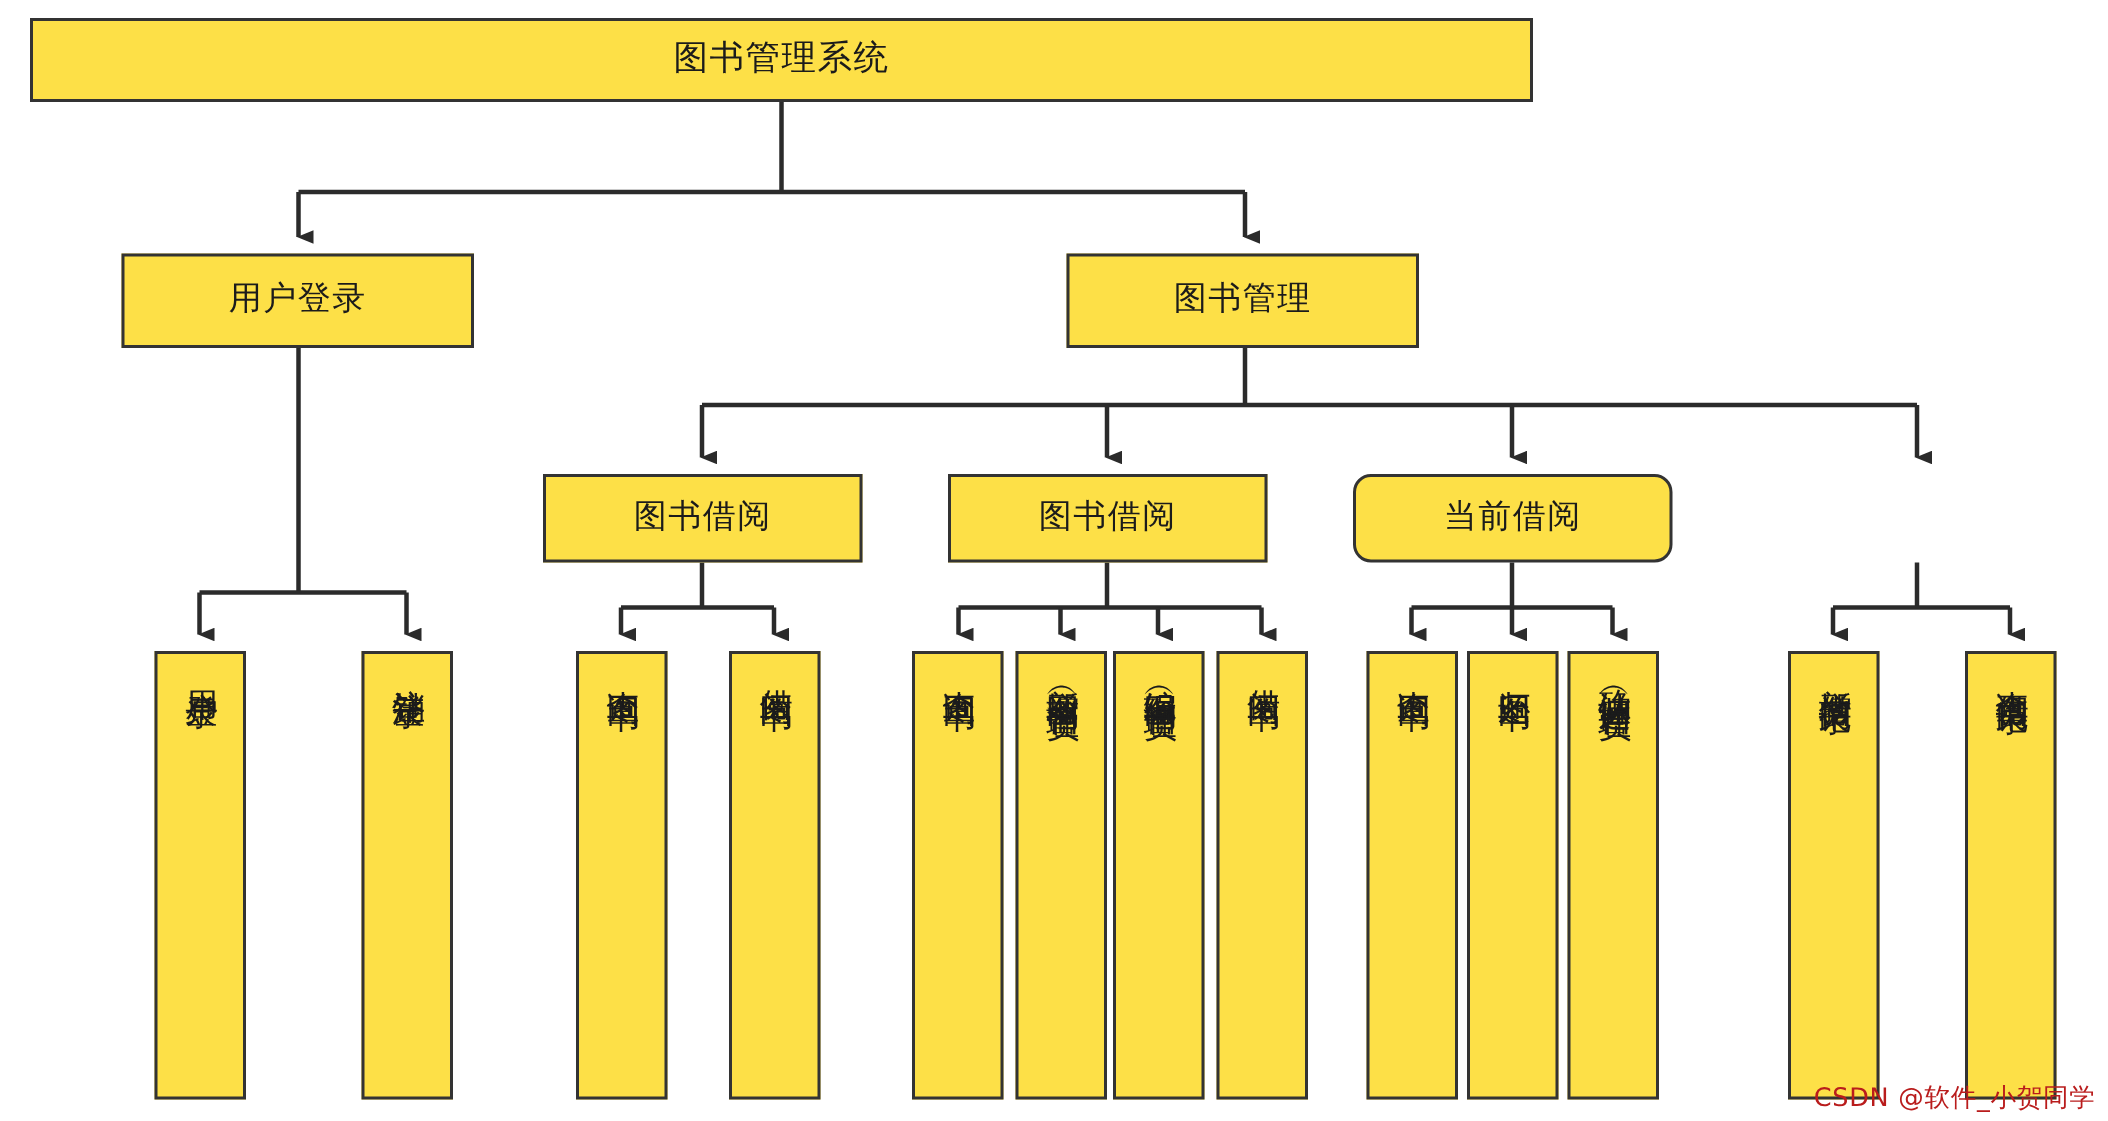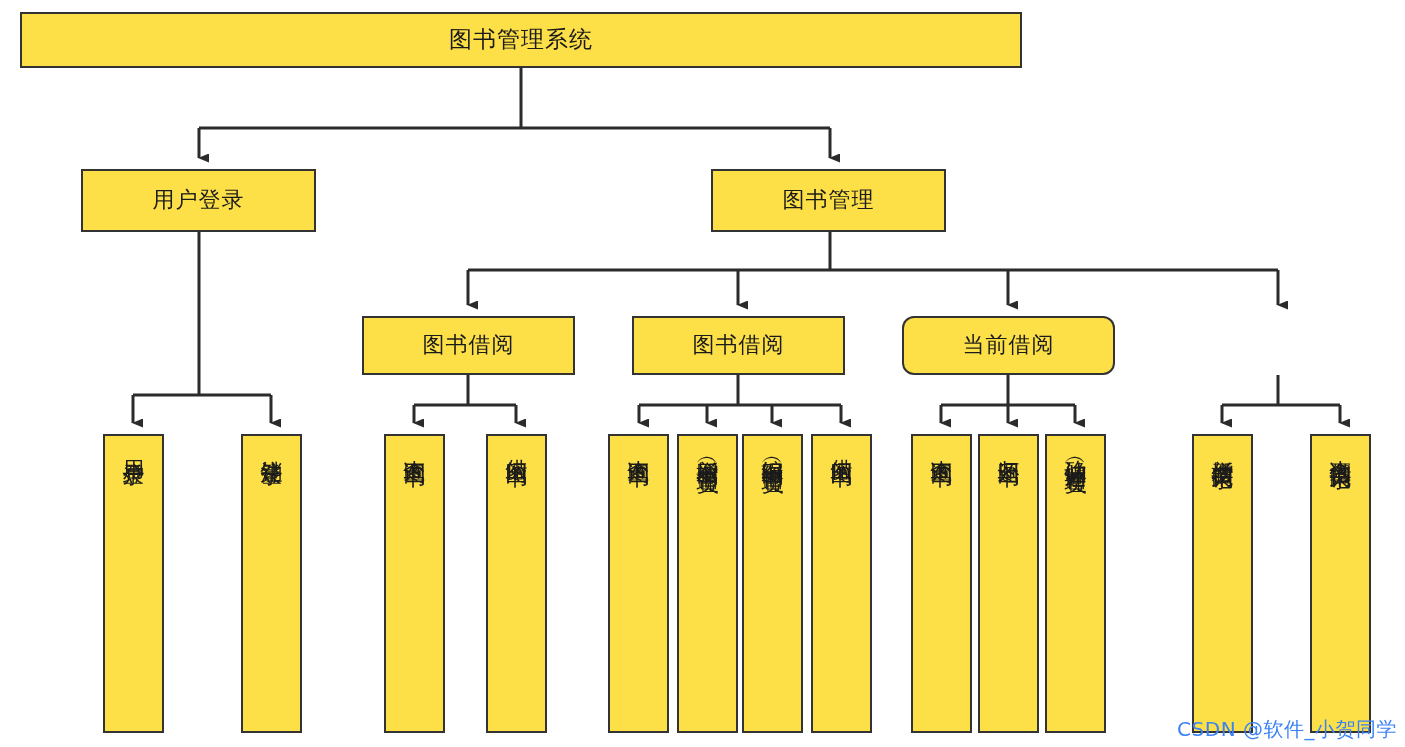--- a/index.html
+++ b/index.html
@@ -52,22 +52,22 @@
     font-size: 22px;
     line-height: 1.18;
     letter-spacing: 2px;
     white-space: nowrap;
     color: #1b1b1b;
   }
   .watermark {
     position: absolute;
     right: 8px;
     bottom: 4px;
-    font-size: 20px;
-    color: #3b82f6;
+    font-size: 17px;
+    color: #b91c1c;
     letter-spacing: 0.5px;
     white-space: nowrap;
     font-family: "DejaVu Sans", "Liberation Sans", sans-serif;
   }
 </style>
 </head>
 <body>
 
 <div id="canvas">
 

